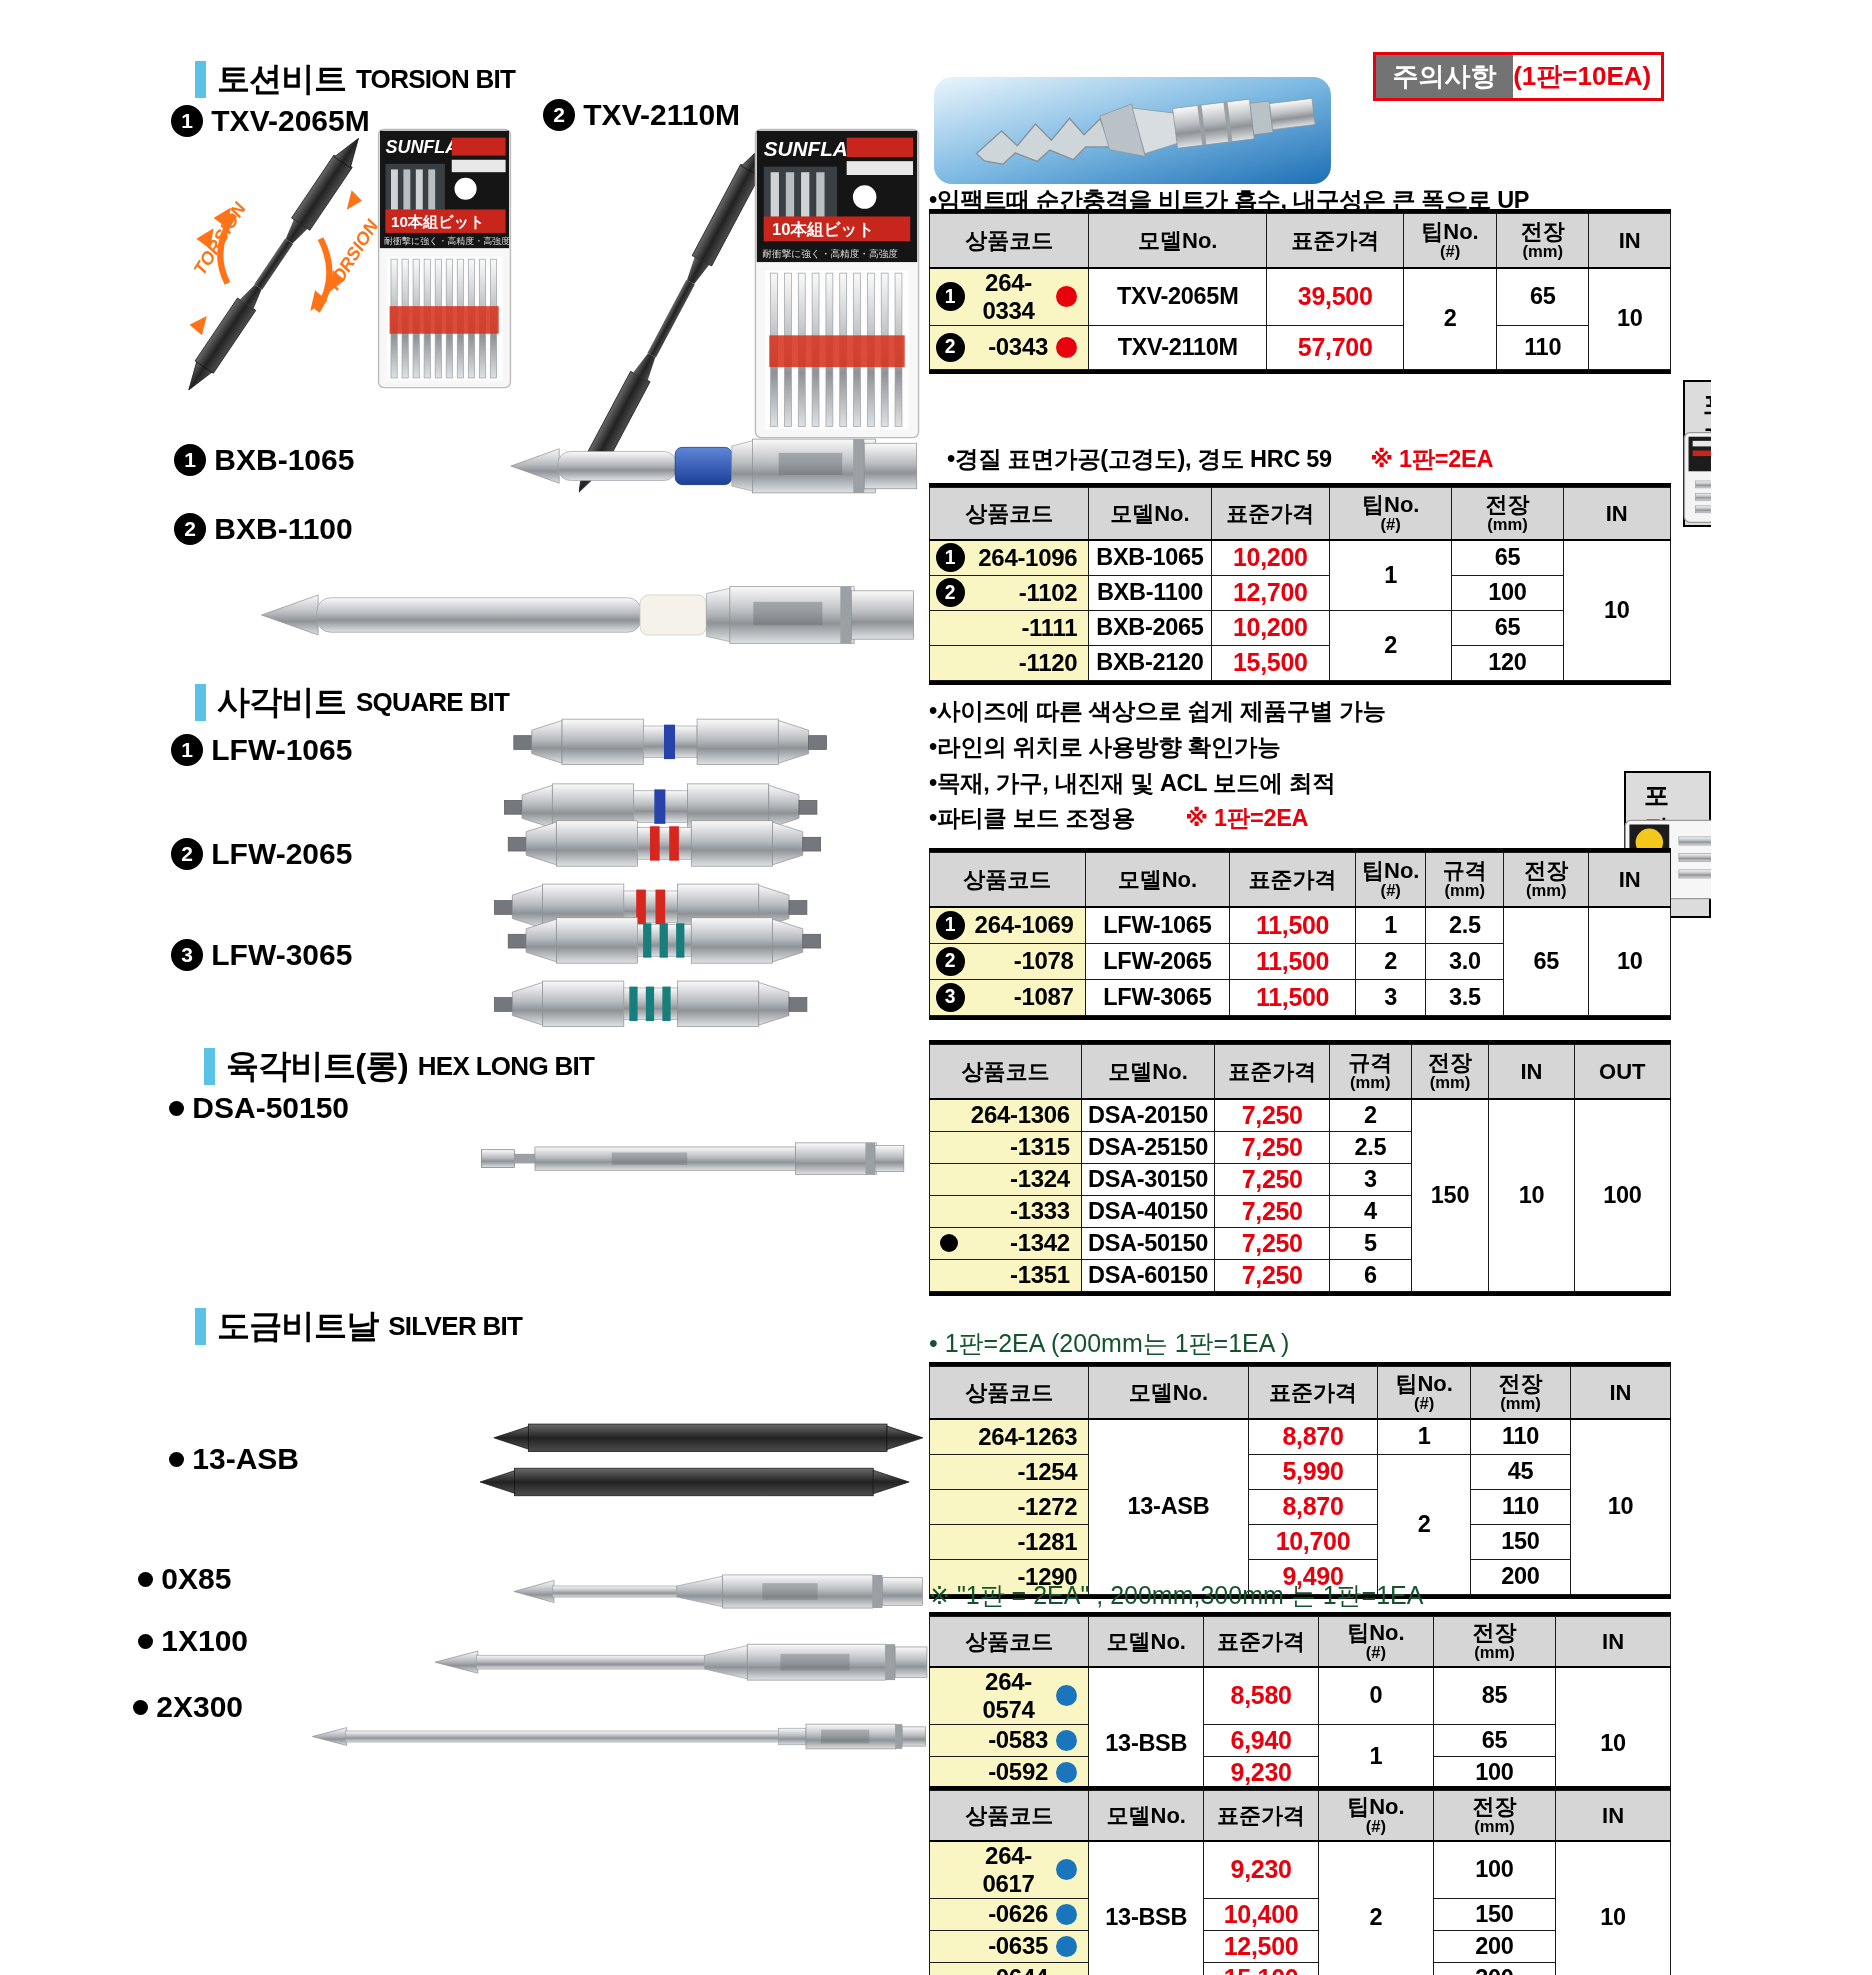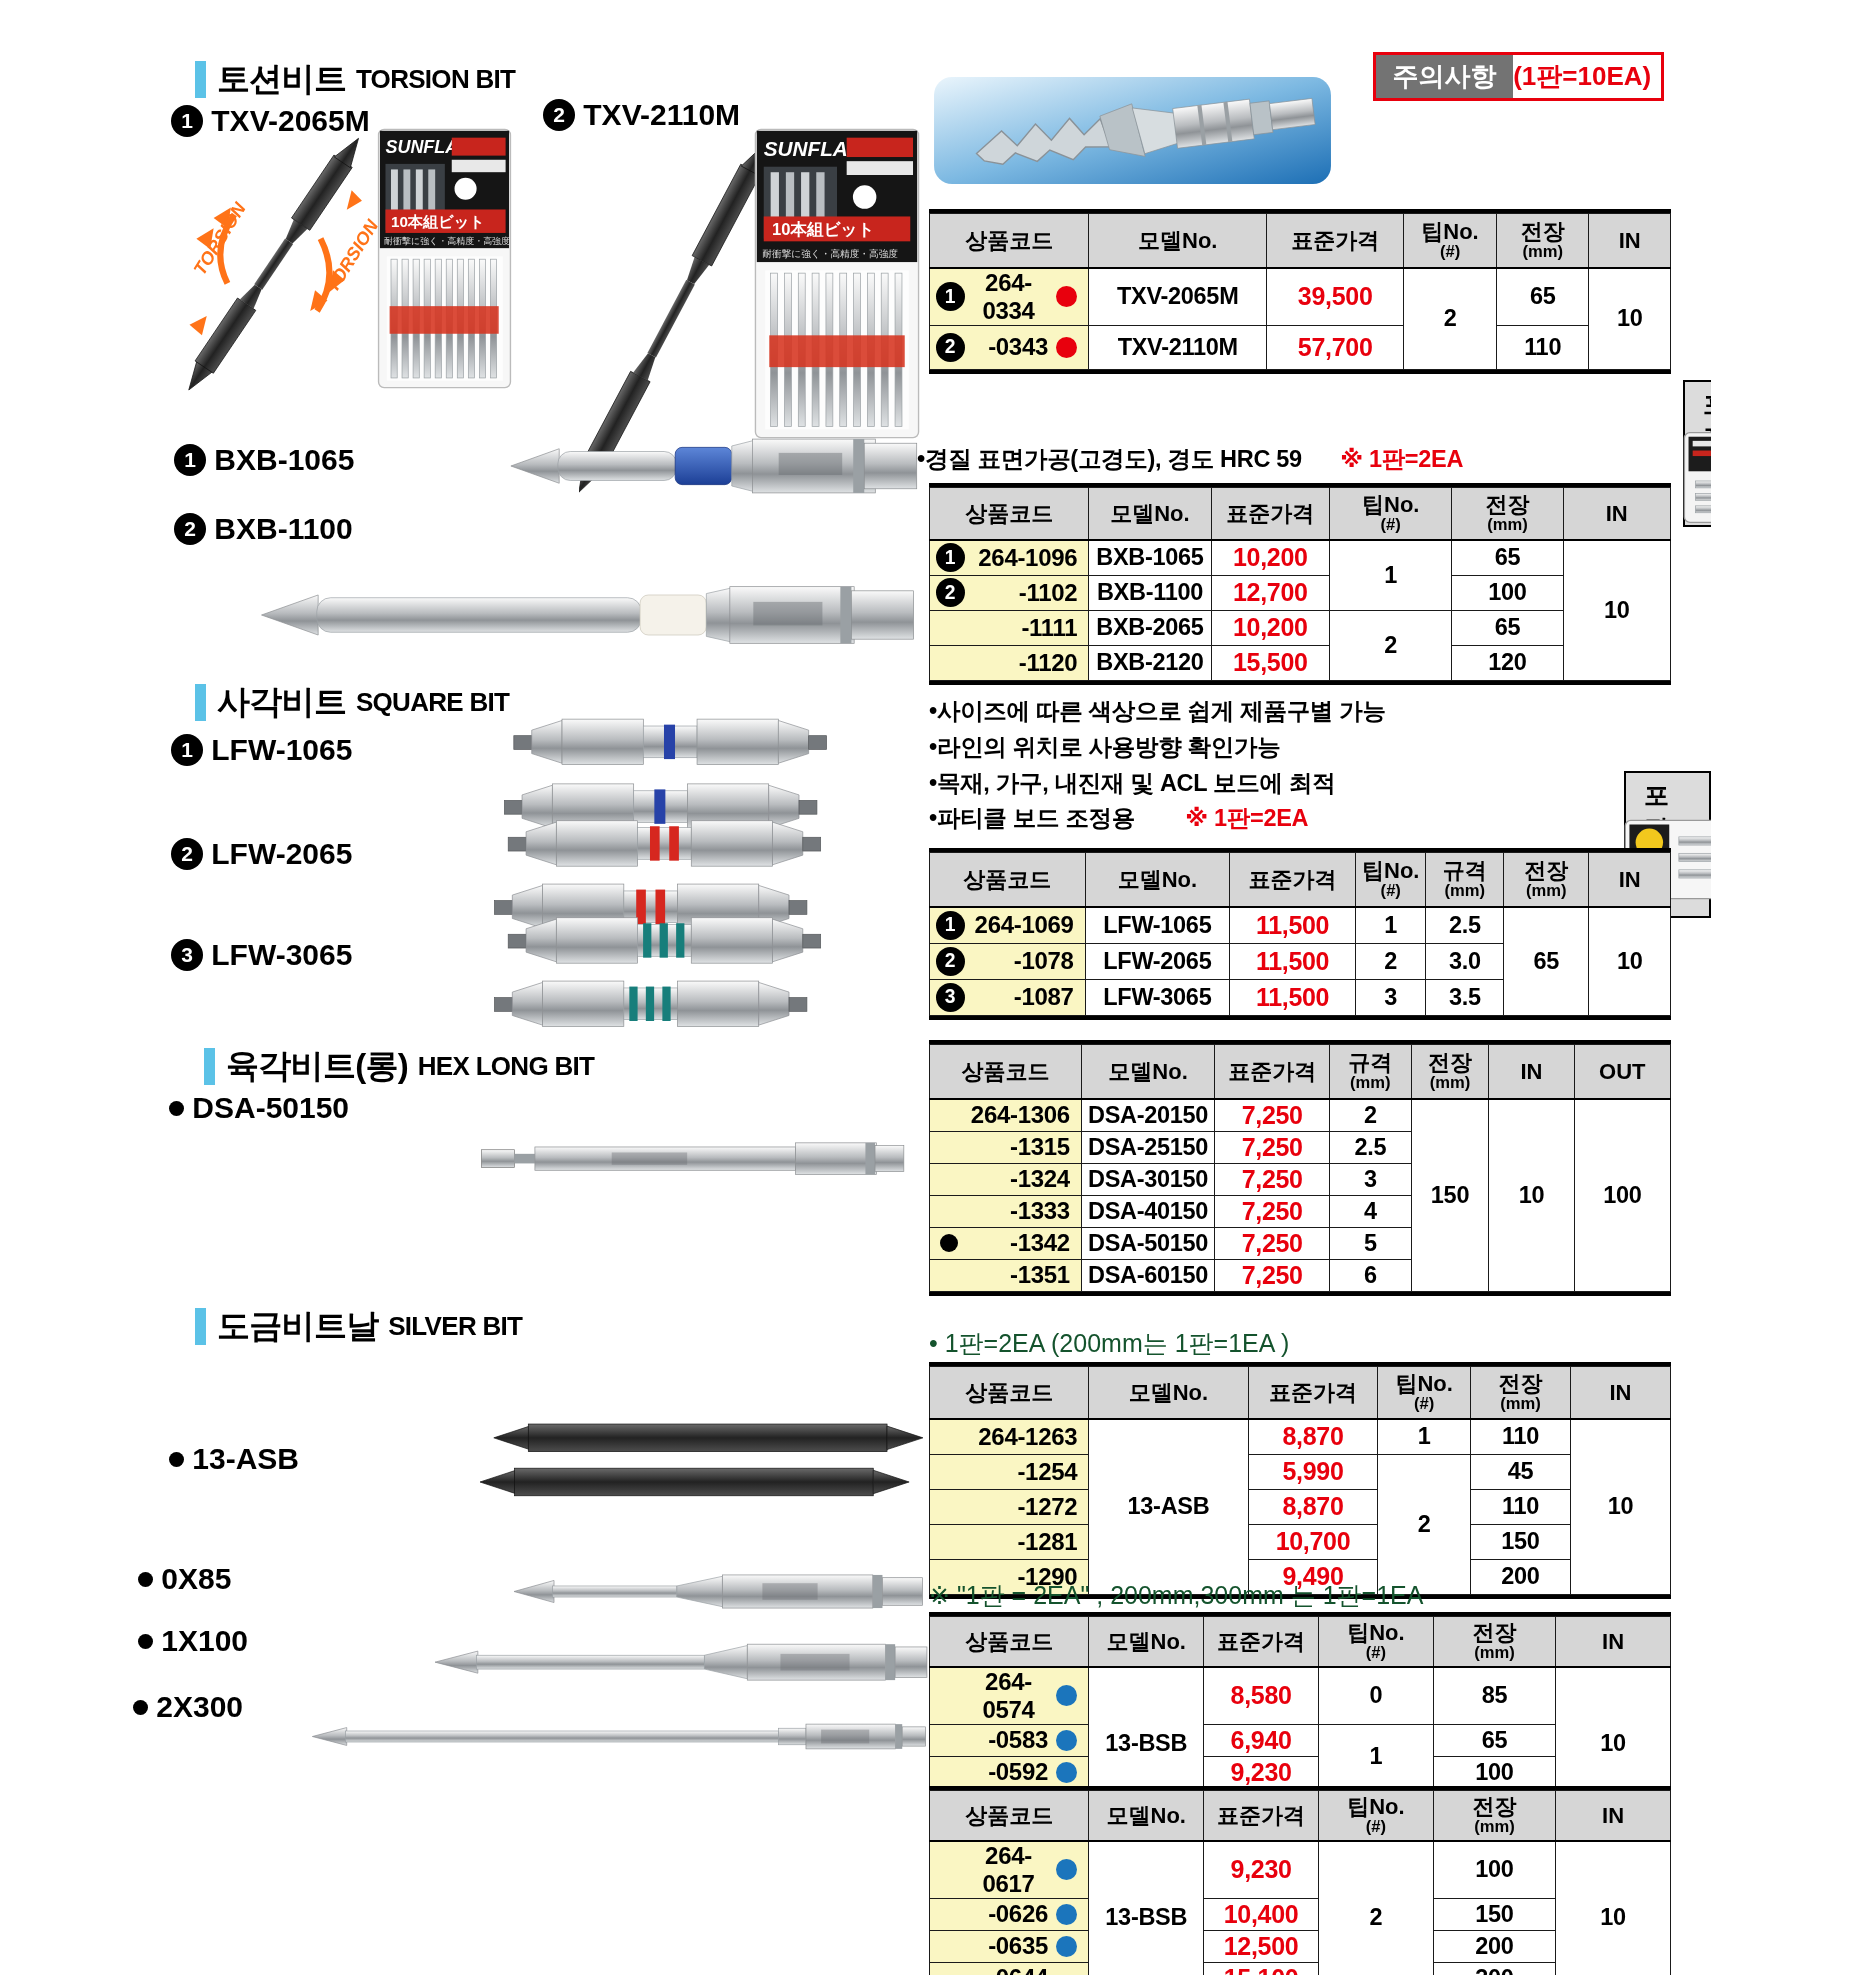--- a/index.html
+++ b/index.html
@@ -437,20 +437,23 @@
       <polygon points="244,52 292,40 302,118 252,102" fill="#b9c2c7" stroke="#8a9298"></polygon>
       <polygon points="292,46 356,62 356,104 302,114" fill="#d7dde0" stroke="#8a9298"></polygon>
       <rect x="350" y="54" width="112" height="58" fill="url(#gMetal)" stroke="#8a9298"></rect>
       <rect x="386" y="54" width="6" height="58" fill="#9aa0a4"></rect>
         <rect x="424" y="54" width="6" height="58" fill="#9aa0a4"></rect>
       <rect x="462" y="60" width="28" height="46" fill="#b9c2c7" stroke="#8a9298"></rect>
       <rect x="490" y="64" width="62" height="38" fill="url(#gMetal)" stroke="#8a9298"></rect>
     </g>
   </svg>
 
+  <div class="feat abs" style="left:929px;top:184px;">
+    <span>•임팩트때 순간충격을 비트가 흡수, 내구성은 큰 폭으로 UP</span>
+  </div>
 
   <div class="ptable t-txv abs" style="left:929px;top:209px;width:742px;">
       <table>
         <colgroup>
           <col style="width: 21.5%;">
           <col style="width: 24%;">
           <col style="width: 18.5%;">
           <col style="width: 12.5%;">
           <col style="width: 12.5%;">
           <col style="width: 11%;">
@@ -523,21 +526,21 @@
     <rect x="204" y="8" width="58" height="24" fill="#2b4ea2"></rect>
     <g fill="url(#gMetal)" stroke="#9aa0a4">
       <rect x="18" y="72" width="224" height="10"></rect>
         <rect x="18" y="90" width="224" height="10"></rect>
         <rect x="18" y="108" width="224" height="10"></rect>
     </g>
     <rect x="150" y="66" width="30" height="58" fill="#d6331f" opacity="0.85"></rect>
     <rect x="242" y="66" width="22" height="58" fill="#c8251d"></rect>
   </svg>
 
-  <div class="feat abs" style="left:917px;top:443px;">
+  <div class="feat abs" style="left:947px;top:443px;">
     <span>•경질 표면가공(고경도), 경도 HRC 59</span>
     <span class="redtxt" style="margin-left:32px;">※ 1판=2EA</span>
   </div>
 
   <div class="ptable t-bxb abs" style="left:929px;top:483px;width:742px;">
       <table>
         <colgroup>
           <col style="width: 21.5%;">
           <col style="width: 16.5%;">
           <col style="width: 16%;">

